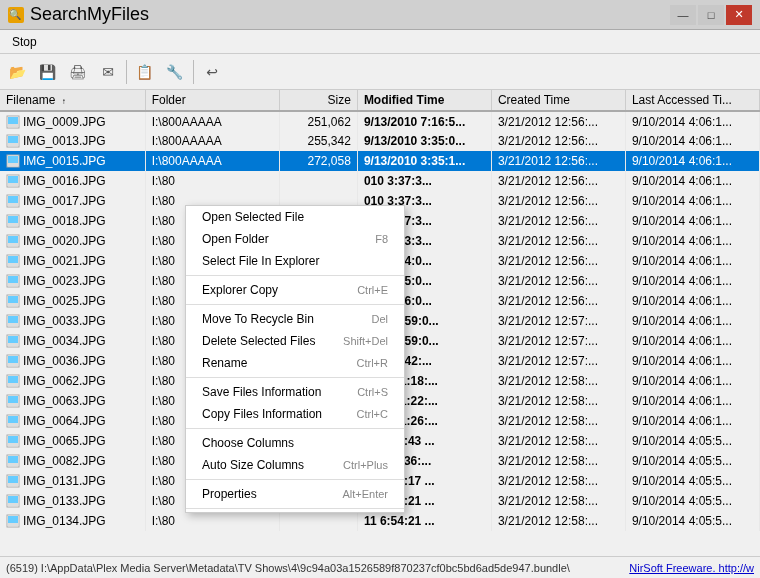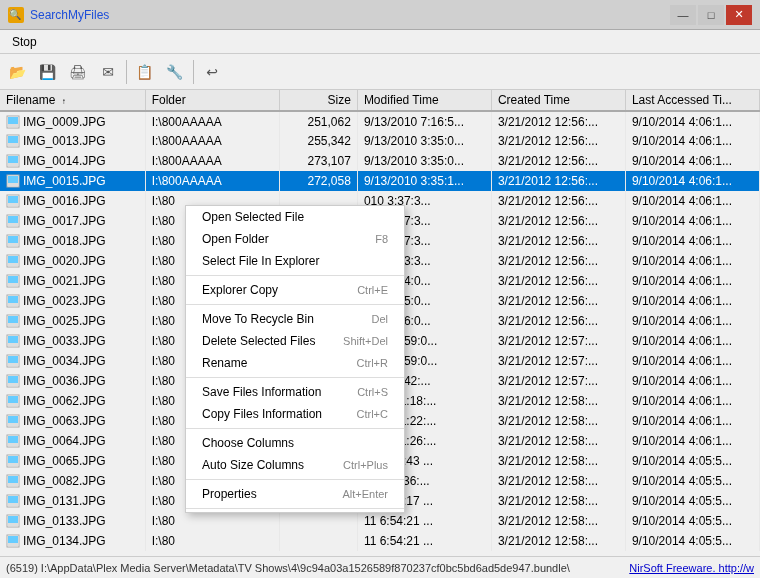--- a/index.html
+++ b/index.html
@@ -9,21 +9,21 @@
       background: #d0d0d0;
       height: 30px;
       display: flex;
       align-items: center;
       justify-content: space-between;
       padding: 0 8px;
       border-bottom: 1px solid #aaa;
     }
     .title-bar-left { display: flex; align-items: center; gap: 6px; }
     .title-icon { width: 16px; height: 16px; background: #e8a000; border-radius: 2px; display: flex; align-items: center; justify-content: center; font-size: 10px; color: white; }
-    .title-text { font-size: 12px; color: #1d4ed8; }
+    .title-text { font-size: 18px; color: #000000; }
     .title-controls { display: flex; gap: 2px; }
     .title-btn { width: 26px; height: 20px; border: none; cursor: pointer; font-size: 11px; display: flex; align-items: center; justify-content: center; background: #c8c8c8; color: #333; }
     .title-btn.close { background: #c0392b; color: white; }
 
     .menu-bar {
       background: #f0f0f0;
       height: 24px;
       display: flex;
       align-items: center;
       padding: 0 4px;
@@ -91,21 +91,21 @@
       white-space: nowrap;
       overflow: hidden;
       text-overflow: ellipsis;
       border-right: 1px solid #e8e8e8;
       height: 20px;
     }
 
     .col-filename { width: 130px; }
     .col-folder { width: 120px; }
     .col-size { width: 70px; text-align: right; }
-    .col-modified { width: 120px; }
+    .col-modified { width: 120px; font-weight: bold; }
     .col-created { width: 120px; }
     .col-accessed { width: 120px; }
 
     .status-bar {
       background: #f0f0f0;
       height: 22px;
       border-top: 1px solid #ccc;
       display: flex;
       align-items: center;
       padding: 0 6px;
@@ -224,37 +224,20 @@
               </svg>
         <span style="overflow:hidden;text-overflow:ellipsis;white-space:nowrap">IMG_0013.JPG</span>
       </div>
     </td>
     <td class="col-folder">I:\800AAAAA</td>
     <td class="col-size" style="text-align:right">255,342</td>
     <td class="col-modified">9/13/2010 3:35:0...</td>
     <td class="col-created">3/21/2012 12:56:...</td>
     <td class="col-accessed">9/10/2014 4:06:1...</td>
   </tr>
-        <tr>
-    <td class="col-filename" style="display:table-cell">
-      <div style="display:flex;align-items:center;overflow:hidden">
-        <svg width="14" height="14" viewBox="0 0 14 14" style="margin-right:3px;vertical-align:middle;flex-shrink:0">
-                <rect x="1" y="1" width="12" height="12" fill="#fff" stroke="#aaa" stroke-width="1"></rect>
-                <rect x="2" y="2" width="10" height="7" fill="#6cf"></rect>
-                <rect x="2" y="9" width="10" height="3" fill="#ddd"></rect>
-              </svg>
-        <span style="overflow:hidden;text-overflow:ellipsis;white-space:nowrap">IMG_0014.JPG</span>
-      </div>
-    </td>
-    <td class="col-folder">I:\800AAAAA</td>
-    <td class="col-size" style="text-align:right">273,107</td>
-    <td class="col-modified">9/13/2010 3:35:0...</td>
-    <td class="col-created">3/21/2012 12:56:...</td>
-    <td class="col-accessed">9/10/2014 4:06:1...</td>
-  </tr>
         <tr class="selected">
     <td class="col-filename" style="display:table-cell">
       <div style="display:flex;align-items:center;overflow:hidden">
         <svg width="14" height="14" viewBox="0 0 14 14" style="margin-right:3px;vertical-align:middle;flex-shrink:0">
                 <rect x="1" y="1" width="12" height="12" fill="#fff" stroke="#aaa" stroke-width="1"></rect>
                 <rect x="2" y="2" width="10" height="7" fill="#6cf"></rect>
                 <rect x="2" y="9" width="10" height="3" fill="#ddd"></rect>
               </svg>
         <span style="overflow:hidden;text-overflow:ellipsis;white-space:nowrap">IMG_0015.JPG</span>
       </div>

